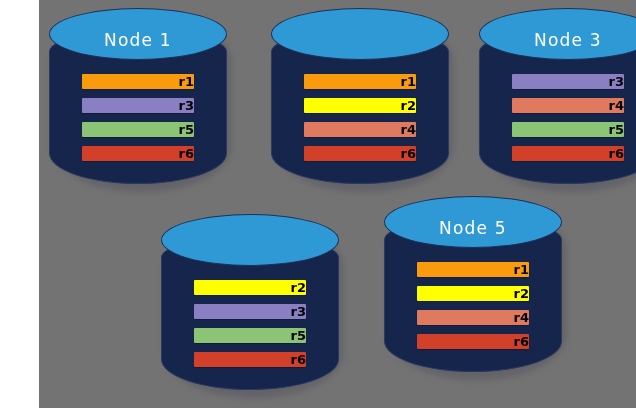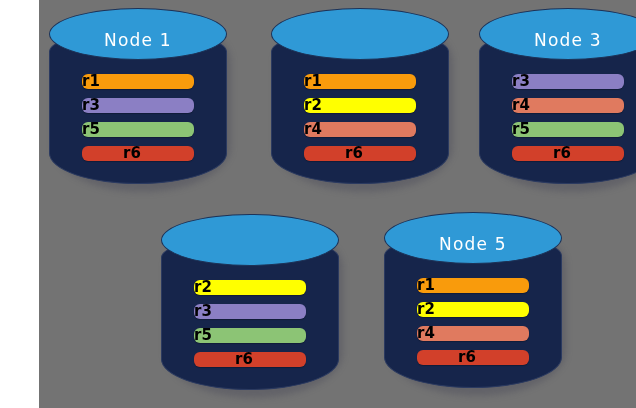--- a/index.html
+++ b/index.html
@@ -78,23 +78,23 @@
   
   .replicas {
     position: absolute;
     left: 33px;
     top: 66px;
     width: 112px;
   }
   .replica {
     height: 15px;
     margin-bottom: 9px;
-    border-radius: 6px;
-    text-align: left;
-    font-size: 15px;
+    border-radius: 1px;
+    text-align: right;
+    font-size: 13px;
     font-weight: bold;
     color: #000000;
     line-height: 15px;
     font-family: "DejaVu Sans", sans-serif;
     box-shadow: 0 1px 1px rgba(0,0,0,0.25);
   }
   .replica:last-child { margin-bottom: 0; padding-left: 41px; }
 </style>
 </head>
 <body>
@@ -139,21 +139,21 @@
       <div class="node-shadow"></div>
       <div class="node-body"></div>
       <div class="node-top"></div>
       <div class="replicas">
         <div class="replica" style="background: rgb(255, 255, 0);">r2</div>
         <div class="replica" style="background: rgb(139, 127, 196);">r3</div>
         <div class="replica" style="background: rgb(140, 196, 117);">r5</div>
         <div class="replica" style="background: rgb(210, 64, 42);">r6</div>
       </div>
     </div>
-    <div class="node" style="left: 345px; top: 212px;">
+    <div class="node" style="left: 345px; top: 196px;">
       <div class="node-shadow"></div>
       <div class="node-body"></div>
       <div class="node-top"></div>
       <div class="node-title">Node  5</div>
       <div class="replicas">
         <div class="replica" style="background: rgb(249, 155, 12);">r1</div>
         <div class="replica" style="background: rgb(255, 255, 0);">r2</div>
         <div class="replica" style="background: rgb(224, 122, 95);">r4</div>
         <div class="replica" style="background: rgb(210, 64, 42);">r6</div>
       </div>

